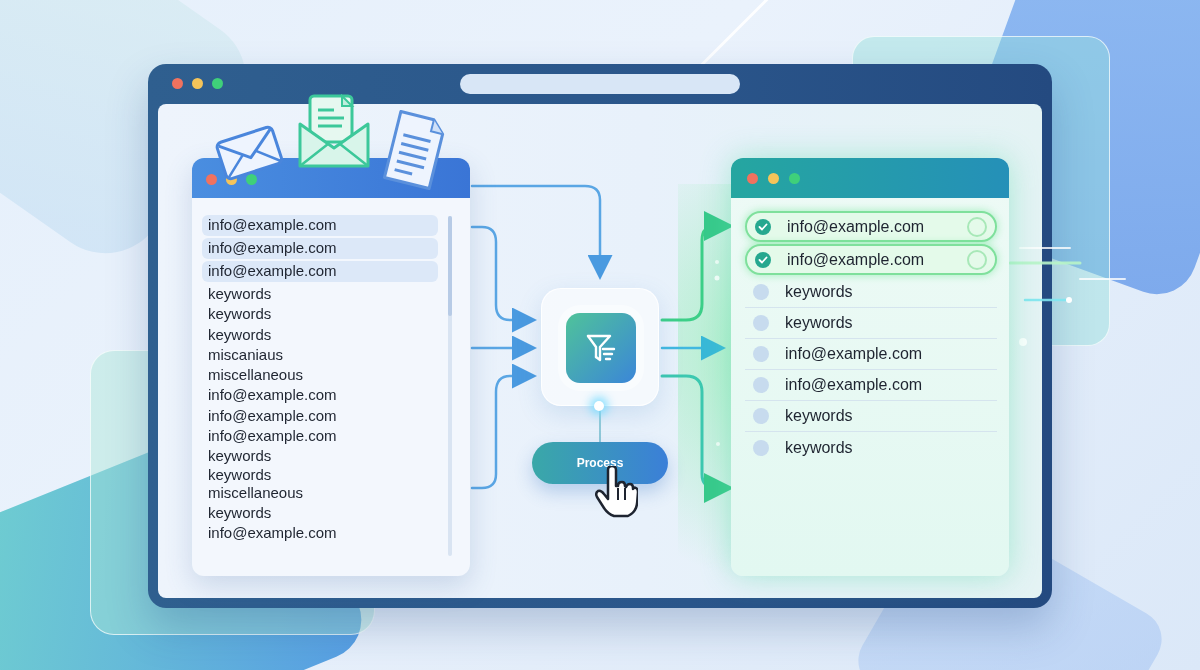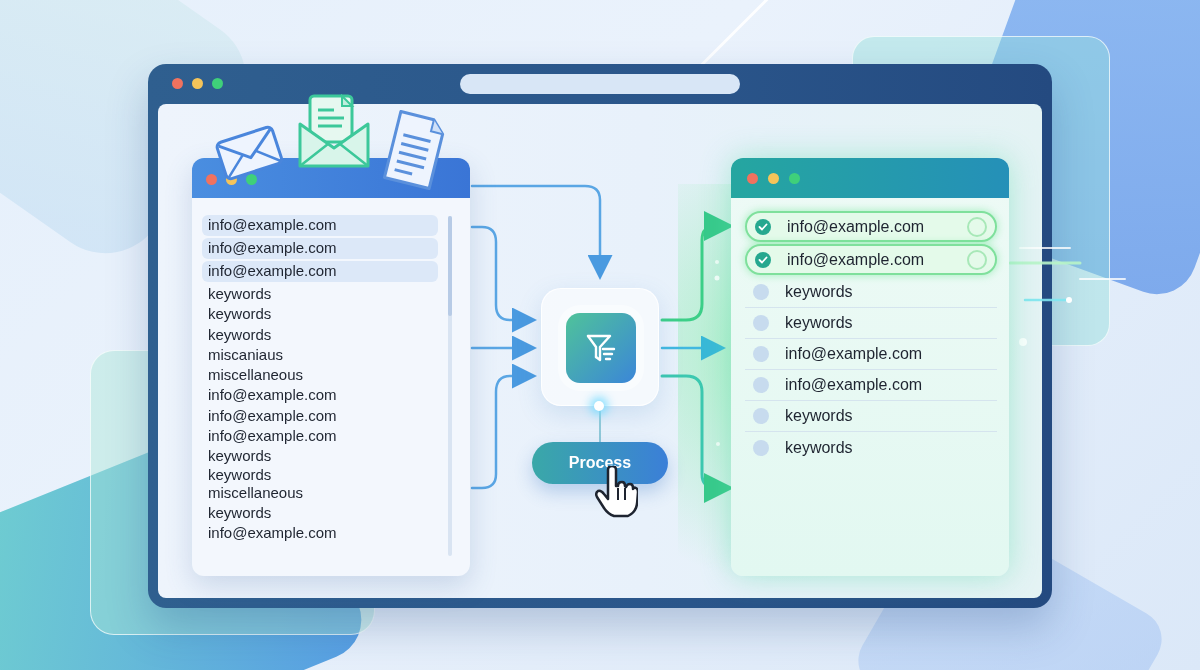--- a/index.html
+++ b/index.html
@@ -61,21 +61,21 @@
     }
     .filter-inner {
       position: absolute; left: 24px; top: 24px; width: 70px; height: 70px; border-radius: 14px;
       background: linear-gradient(135deg,#4fc39a,#3b86d8); box-shadow: 0 0 0 8px rgba(255,255,255,.45);
       display: flex; align-items: center; justify-content: center;
     }
     .stem { position: absolute; left: 599px; top: 406px; width: 1.5px; height: 36px; background: #8fc8d8; }
     .spark { position: absolute; left: 594px; top: 401px; width: 10px; height: 10px; border-radius: 50%; background: #fff; box-shadow: 0 0 10px 4px rgba(120,220,255,.9); }
     .process-btn {
       position: absolute; left: 532px; top: 442px; width: 136px; height: 42px; border-radius: 21px; border: none;
-      background: linear-gradient(90deg,#3aa8a8,#3b7fd8); color: #fff; font-size: 16px; font-weight: bold;
+      background: linear-gradient(90deg,#3aa8a8,#3b7fd8); color: #fff; font-size: 12px; font-weight: bold;
       font-family: "Liberation Sans", sans-serif; box-shadow: 0 8px 18px rgba(60,120,200,.3); cursor: pointer;
     }
     .cursor { position: absolute; left: 594px; top: 466px; }
 
     
     .panel-right {
       position: absolute; left: 731px; top: 158px; width: 278px; height: 418px;
       background: linear-gradient(180deg,#eefaf6,#e2f8f1); border-radius: 12px;
       box-shadow: 0 0 30px rgba(90,220,170,.45); overflow: hidden;
     }

